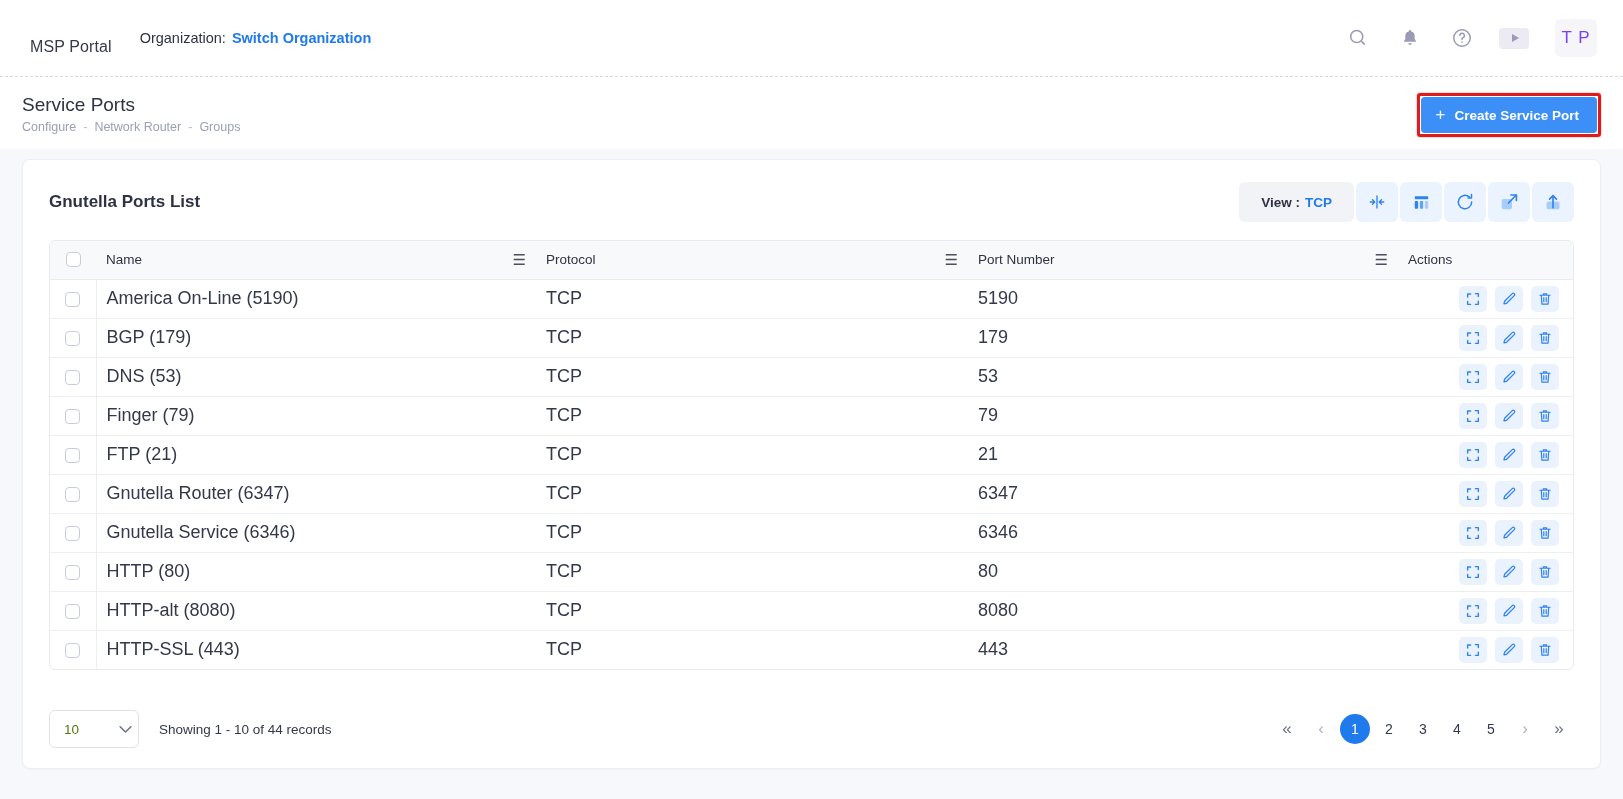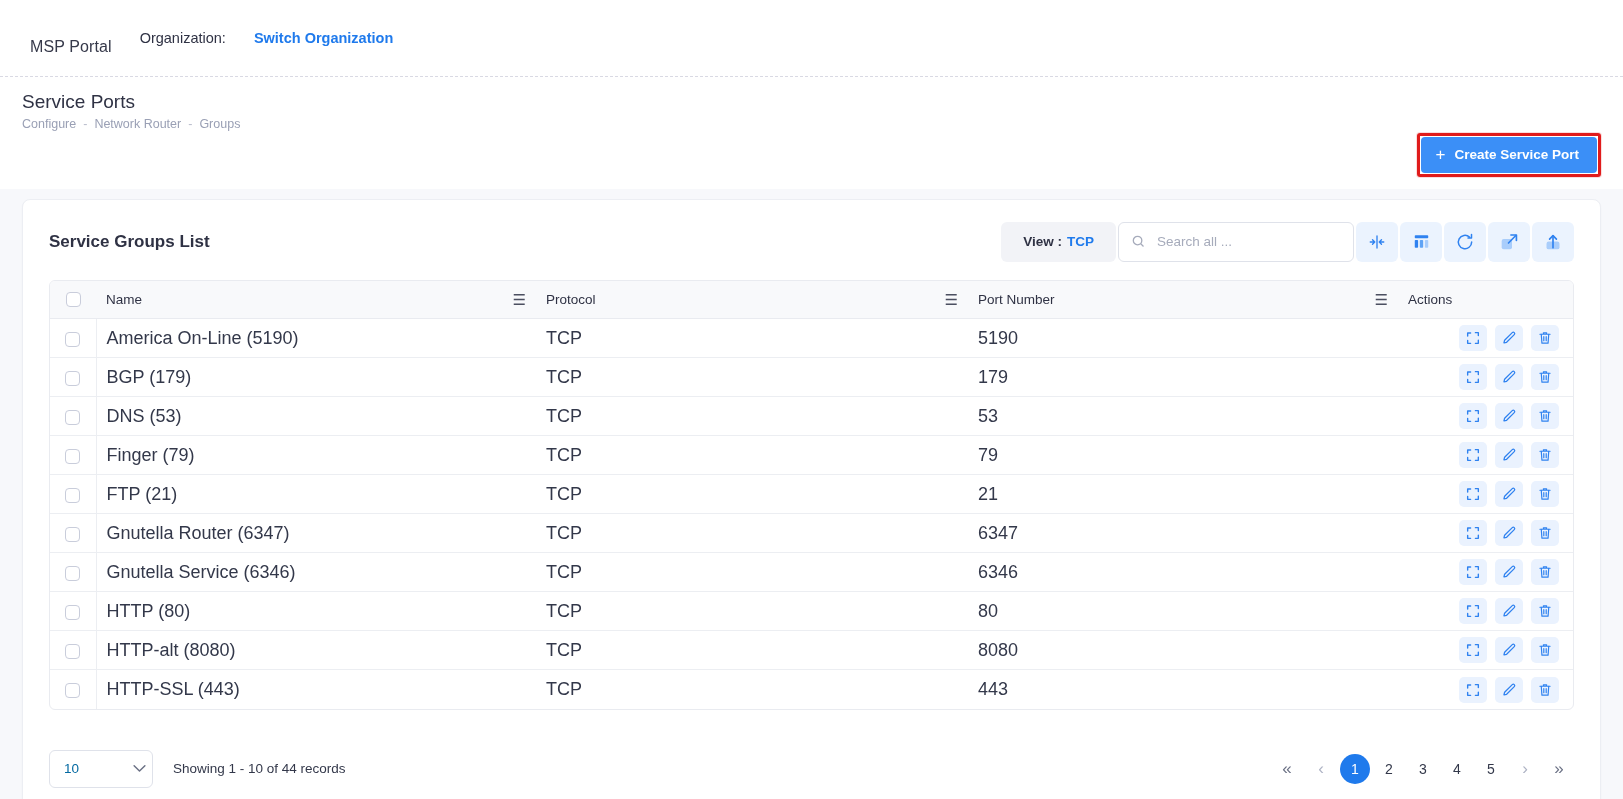--- a/index.html
+++ b/index.html
@@ -32,21 +32,21 @@
   .org-wrap {
     margin-left: 28px;
     font-size: 14.5px;
     color: #2f3244;
     white-space: nowrap;
     display: flex;
     align-items: flex-start;
     gap: 6px;
   }
   .org-label { color:#2f3244; }
-  .org-link { color: #1f7aec; font-weight: 700; cursor: pointer; margin-left: 22px; }
+  .org-link { color: #1f7aec; font-weight: 700; cursor: pointer; }
   .topnav-right {
     margin-left: auto;
     display: flex;
     align-items: center;
     gap: 22px;
   }
   .nav-icon {
     width: 30px; height: 30px;
     display: flex; align-items: center; justify-content: center;
     cursor: pointer;
@@ -77,25 +77,24 @@
     letter-spacing: 1px;
     cursor: pointer;
     margin-left: 4px;
   }
 
   
   .pagehead {
     border-top: 1px dashed #d9d9e3;
     padding: 14px 22px 12px 22px;
     display: flex;
-    align-items: flex-start;
+    align-items: center;
     background: #ffffff;
     position: relative;
     min-height: 60px;
-    flex-direction: column;
   }
   .pagehead-left { display:flex; flex-direction: column; gap: 3px; }
   .page-title {
     font-size: 19px;
     color: #2f3244;
     font-weight: 400;
     line-height: 1.2;
   }
   .breadcrumb {
     font-size: 12.5px;
@@ -277,27 +276,27 @@
   }
 
   
   .card-foot {
     margin-top: auto;
     display: flex;
     align-items: center;
     padding: 14px 26px 20px 26px;
   }
   .page-size {
-    width: 104px; height: 38px;
+    width: 90px; height: 38px;
     border: 1px solid #dfe2ea;
     border-radius: 6px;
     display: flex; align-items: center;
     padding: 0 6px 0 14px;
     font-size: 13.5px;
-    color: #0369a1;
+    color: #4d7c0f;
     cursor: pointer;
     background: #fff;
   }
   .page-size .chev { margin-left: auto; color:#6b7185; font-size: 11px; }
   .showing {
     margin-left: 20px;
     font-size: 13.5px;
     color: #33384a;
   }
   .pager { margin-left: auto; display: flex; align-items: center; gap: 4px; }
@@ -325,20 +324,47 @@
 
 <div class="page">
 
   <div class="topnav">
     <div class="brand">MSP Portal</div>
     <div class="org-wrap">
       <span class="org-label">Organization:</span>
       <span class="org-link">Switch Organization</span>
     </div>
 
+    <div class="topnav-right">
+      <div class="nav-icon">
+        <svg width="22" height="22" viewBox="0 0 24 24" fill="none" stroke="#9a9ab5" stroke-width="1.7">
+          <circle cx="10.6" cy="10.4" r="6.6"></circle>
+            <line x1="15.6" y1="15.4" x2="19.4" y2="19.2"></line>
+        </svg>
+      </div>
+      <div class="nav-icon">
+        <svg width="20" height="20" viewBox="0 0 24 24" fill="#9a9ab5">
+          <path d="M12 2.4a1.4 1.4 0 0 1 1.4 1.4v.5a5.6 5.6 0 0 1 4.2 5.4v3.4l1.5 2.4a.7.7 0 0 1-.6 1.1H5.5a.7.7 0 0 1-.6-1.1l1.5-2.4V9.7a5.6 5.6 0 0 1 4.2-5.4v-.5A1.4 1.4 0 0 1 12 2.4z"></path>
+          <path d="M9.9 18.3h4.2a2.1 2.1 0 0 1-4.2 0z"></path>
+        </svg>
+      </div>
+      <div class="nav-icon">
+        <svg width="22" height="22" viewBox="0 0 24 24" fill="none" stroke="#9a9ab5" stroke-width="1.6">
+          <circle cx="12" cy="12" r="9"></circle>
+          <path d="M9.6 9.3a2.5 2.5 0 1 1 3.3 2.4c-.6.25-.9.8-.9 1.5v.4" stroke-linecap="round"></path>
+          <circle cx="12" cy="16.4" r=".9" fill="#9a9ab5" stroke="none"></circle>
+        </svg>
+      </div>
+      <div class="nav-icon">
+        <div class="play-chip">
+            <div class="tri"></div>
+          </div>
+      </div>
+      <div class="avatar">T P</div>
+    </div>
   </div>
 
   <div class="pagehead">
     <div class="pagehead-left">
       <div class="page-title">Service Ports</div>
       <div class="breadcrumb">
         <span class="bc-item">Configure</span>
         <span class="sep">-</span>
         <span class="bc-item">Network Router</span>
         <span class="sep">-</span>
@@ -351,37 +377,28 @@
         <span class="plus">+</span>
         <span>Create Service Port</span>
       </button>
     </div>
   </div>
 
   <div class="content">
     <div class="card">
 
       <div class="card-head">
-        <div class="card-title">Service Groups List</div>
+        <div class="card-title">Gnutella Ports List</div>
 
         <div class="card-tools">
           <div class="view-chip">
             <span>View :</span>
             <span class="val">TCP</span>
           </div>
 
-          <div class="search-box">
-            <span>
-              <svg width="15" height="15" viewBox="0 0 24 24" fill="none" stroke="#a6abbb" stroke-width="2.1">
-                <circle cx="10.5" cy="10.5" r="6.8"></circle>
-                  <line x1="15.6" y1="15.6" x2="20" y2="20"></line>
-              </svg>
-            </span>
-            <input type="text" placeholder="Search all ..." style="">
-          </div>
 
           <button class="tool-btn">
             <svg width="20" height="18" viewBox="0 0 24 24" fill="none" stroke="#2f82f0" stroke-width="1.8" stroke-linecap="round" stroke-linejoin="round">
               <line x1="12" y1="4" x2="12" y2="20"></line>
               <path d="M3 12h5M6 9l3 3-3 3"></path>
               <path d="M21 12h-5M18 9l-3 3 3 3"></path>
             </svg>
           </button>
 
           <button class="tool-btn">

